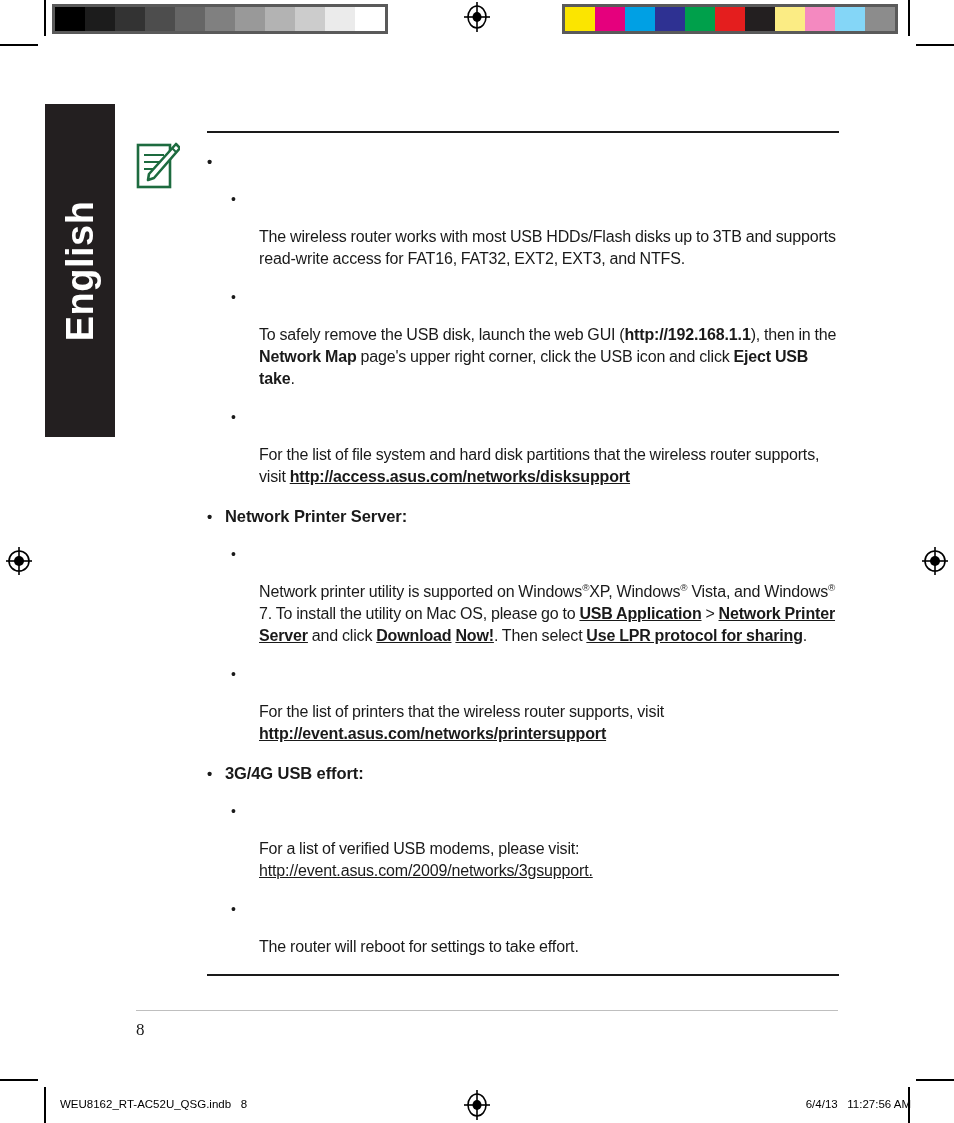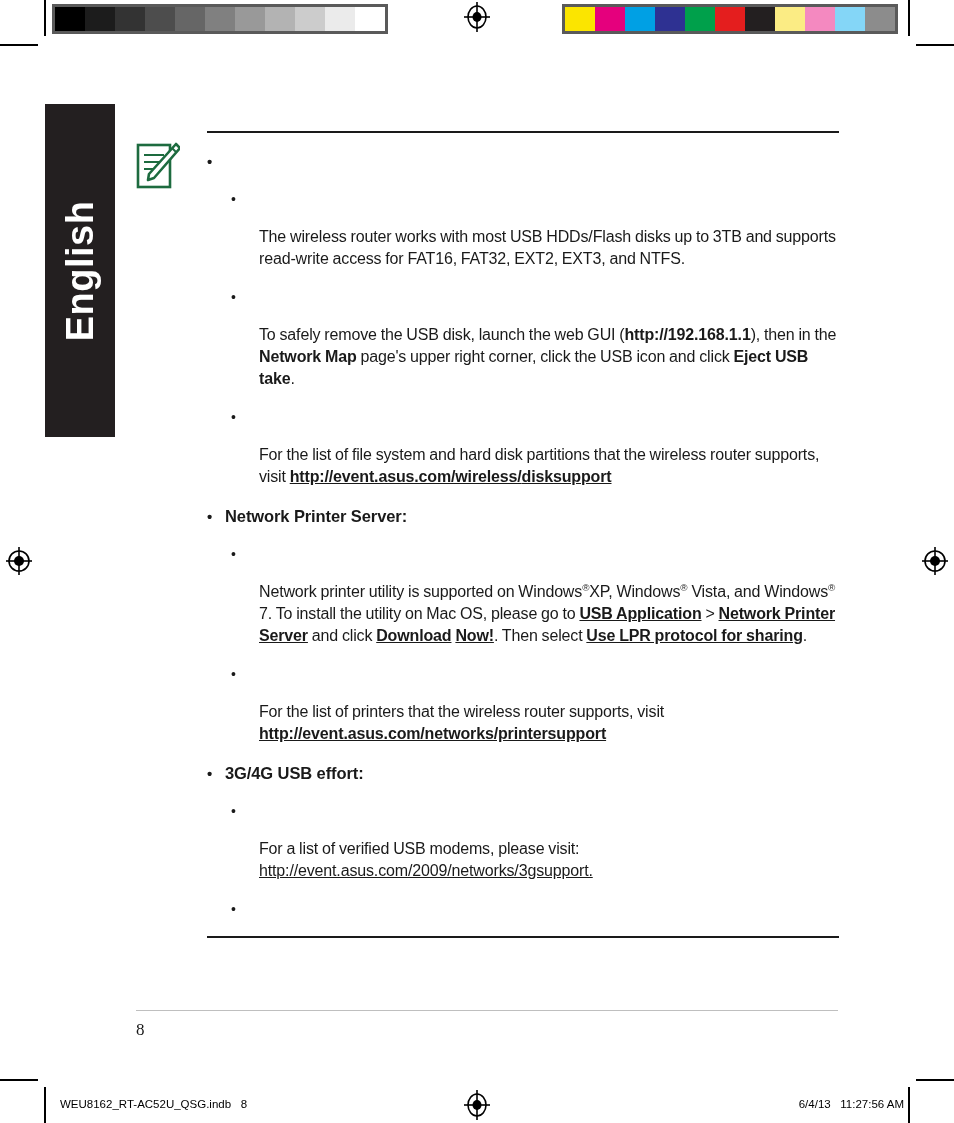--- a/index.html
+++ b/index.html
@@ -181,21 +181,21 @@
     position: absolute;
     left: 60px;
     top: 1098px;
     font-size: 11.5px;
     font-family: "Liberation Sans", sans-serif;
     color: #000;
     white-space: pre;
   }
   .footer-right {
     position: absolute;
-    right: 50px;
+    right: 43px;
     top: 1098px;
     font-size: 11.5px;
     font-family: "Liberation Sans", sans-serif;
     color: #000;
     white-space: pre;
   }
 </style>
 </head>
 <body>
 
@@ -297,21 +297,21 @@
     <div class="txt">The wireless router works with most USB HDDs/Flash disks up to 3TB and supports read-write access for FAT16, FAT32, EXT2, EXT3, and NTFS.</div>
   </div>
 
   <div class="lvl2">
     <div class="dot">•</div>
     <div class="txt">To safely remove the USB disk, launch the web GUI (<b>http://192.168.1.1</b>), then in the <b>Network Map</b> page's upper right corner, click the USB icon and click <b>Eject USB take</b>.</div>
   </div>
 
   <div class="lvl2">
     <div class="dot">•</div>
-    <div class="txt">For the list of file system and hard disk partitions that the wireless router supports, visit <span class="bu">http://event.asus.com/wireless/</span><span class="bu">disksupport</span></div>
+    <div class="txt">For the list of file system and hard disk partitions that the wireless router supports, visit <span class="bu">http://access.asus.com/networks/</span><span class="bu">disksupport</span></div>
   </div>
 
   <div class="lvl1">
     <div class="dot">•</div>
     <div class="txt">Network Printer Server:</div>
   </div>
 
   <div class="lvl2">
     <div class="dot">•</div>
     <div class="txt">Network printer utility is supported on Windows<sup>®</sup>XP, Windows<sup>®</sup> Vista, and Windows<sup>®</sup> 7. To install the utility on Mac OS, please go to <span class="bu">USB Application</span> &gt; <span class="bu">Network Printer Server</span> and click <span class="bu">Download</span> <span class="bu">Now!</span>. Then select <span class="bu">Use LPR protocol for sharing</span>.</div>
@@ -327,20 +327,21 @@
     <div class="txt">3G/4G USB effort:</div>
   </div>
 
   <div class="lvl2">
     <div class="dot">•</div>
     <div class="txt">For a list of verified USB modems, please visit:<br><span class="u">http://event.asus.com/2009/networks/3gsupport.</span></div>
   </div>
 
   <div class="lvl2">
     <div class="dot">•</div>
+    <div class="txt">The router will reboot for settings to take effort.</div>
   </div>
 
   <div class="rule-bottom"></div>
 </div>
 
 <div class="page-rule"></div>
 <div class="page-num">8</div>
 
 <div class="footer-left">WEU8162_RT-AC52U_QSG.indb   8</div>
 <div class="footer-right">6/4/13   11:27:56 AM</div>

